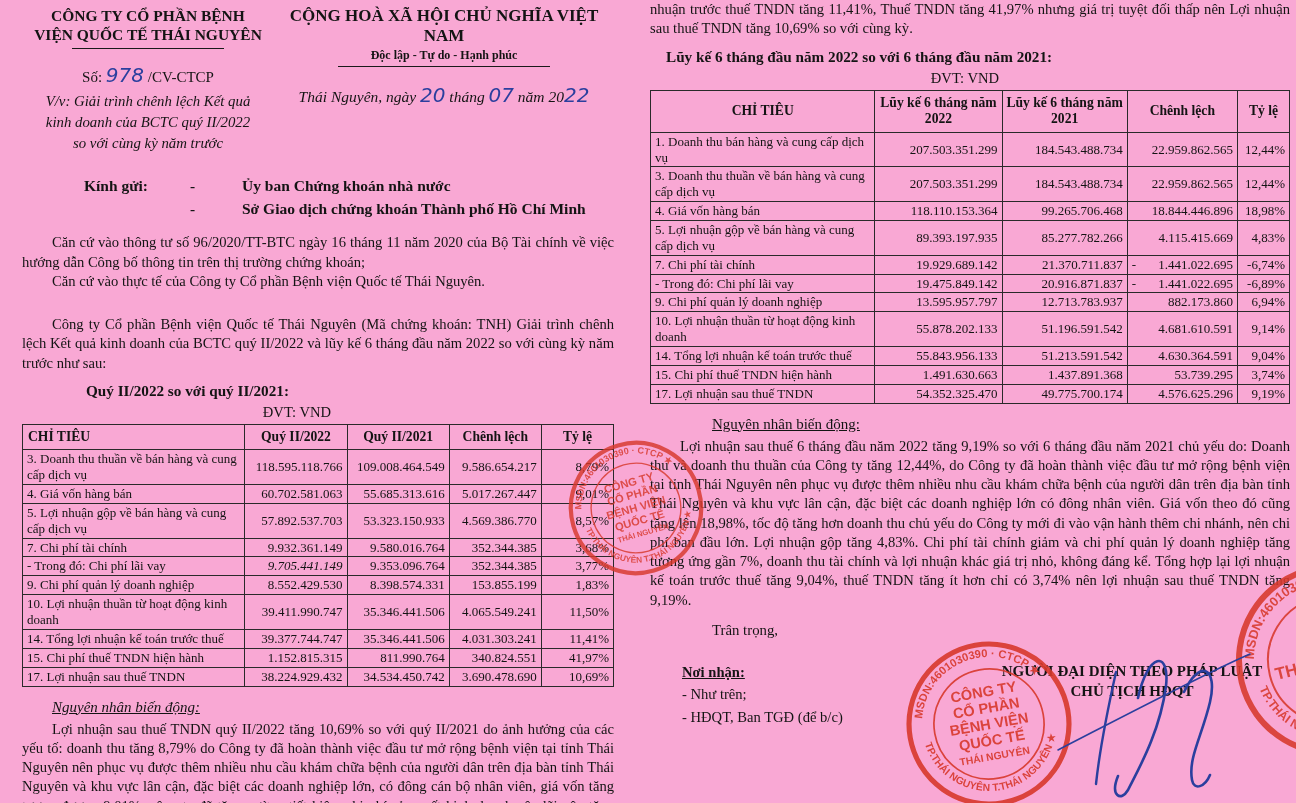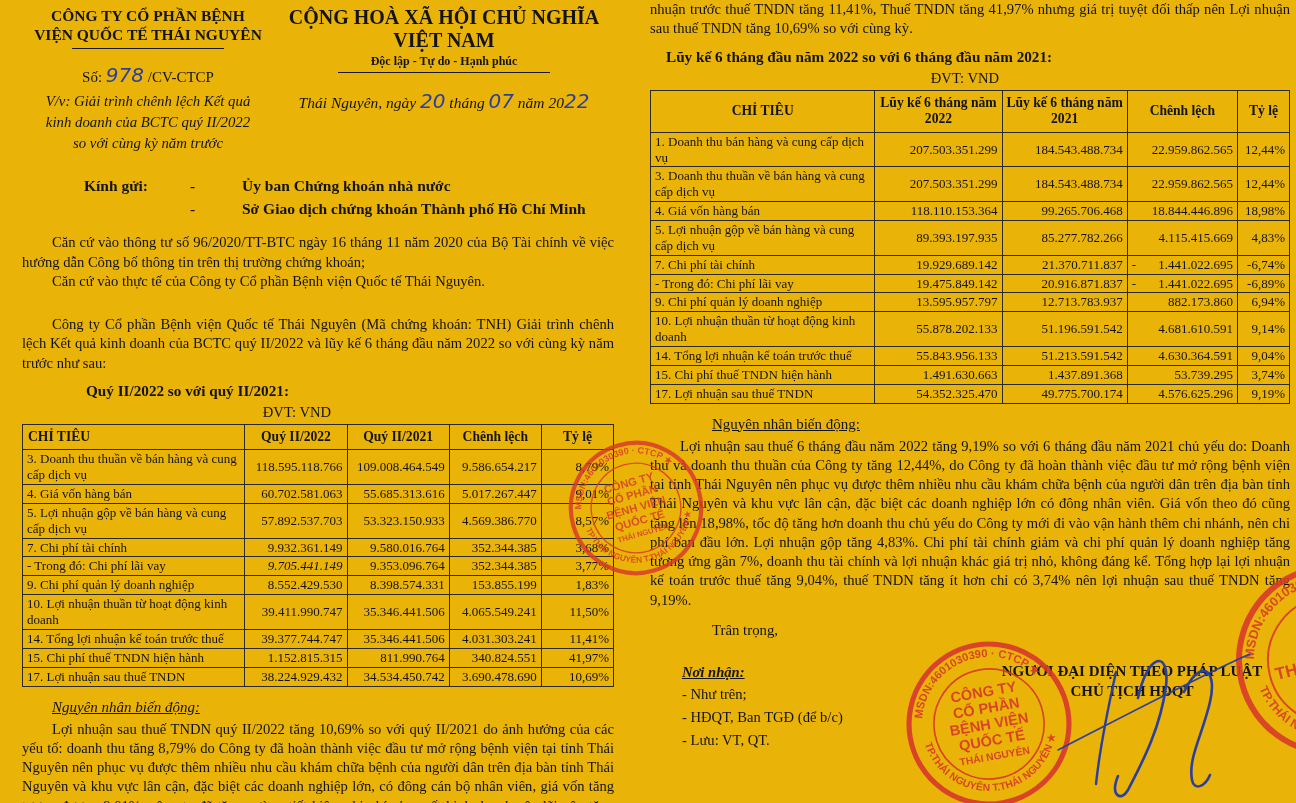--- a/index.html
+++ b/index.html
@@ -1,33 +1,33 @@
 <!DOCTYPE html>
 <html><head>
 <meta charset="utf-8">
 <style>
   html,body{margin:0;padding:0;background:#e8e8e8;}
-  #doc{position:relative;width:1296px;height:803px;background:#eab308;overflow:hidden;
+  #doc{position:relative;width:1296px;height:803px;background:#f9a8d4;overflow:hidden;
        font-family:"Liberation Serif", serif;color:#141414;}
   .col{position:absolute;top:0;}
   .col-left{left:22px;width:592px;padding-top:6px;}
   .col-right{left:650px;width:640px;}
 
   
   .hdr{display:flex;}
   .hdr-org{width:252px;text-align:center;}
   .org-name{font-weight:bold;font-size:15.5px;line-height:1.25;}
   .rule{border-bottom:1.5px solid #1a1a1a;margin:3px auto 0 auto;}
   .rule-org{width:152px;}
   .rule-motto{width:212px;}
   .so-line{margin-top:14px;font-size:15px;}
   .hand{color:#2b3f9e;font-family:"DejaVu Sans",sans-serif;font-style:italic;font-size:20px;}
   .subject{margin-top:4px;font-style:italic;font-size:14.8px;line-height:1.42;text-align:center;}
   .hdr-nat{flex:1;text-align:center;}
-  .motto1{font-weight:bold;font-size:20px;}
+  .motto1{font-weight:bold;font-size:17px;}
   .motto2{font-weight:bold;font-size:12px;margin-top:2px;}
   .dateline{margin-top:16px;font-style:italic;font-size:15.5px;}
 
   
   .kinhgui{display:flex;margin:20px 0 0 62px;font-weight:bold;font-size:15.5px;line-height:1.5;}
   .kg-label{width:92px;}
   .kg-item{display:flex;}
   .kg-dash{width:52px;text-align:left;padding-left:14px;}
 
   .para{font-size:14.6px;line-height:1.32;text-align:justify;text-indent:30px;margin:0;}
@@ -51,21 +51,21 @@
   .t-right col.c3{width:110px;} .t-right col.c4{width:52px;}
 
   .reason-h{font-weight:normal;text-decoration:underline;font-size:15px;margin:12px 0 4px 30px;}
   .reason-h.ital{font-style:italic;}
   .reason-h.r-ind{margin-left:62px;}
   .regards{font-size:14.8px;margin:12px 0 0 62px;}
 
   
   .footer{display:flex;margin-top:22px;position:relative;}
   .noinhan{width:292px;font-size:14.6px;line-height:1.55;padding-left:32px;}
-  .nn-h{font-weight:bold;font-style:italic;text-decoration:underline;}
+  .nn-h{font-weight:bold;text-decoration:underline;}
   .sign-block{flex:1;text-align:center;}
   .sign-t1,.sign-t2{font-weight:bold;font-size:15px;line-height:1.35;}
 
   
   .overlay{position:absolute;pointer-events:none;}
   .stamp-txt{font-family:"Liberation Sans",sans-serif;font-weight:bold;}
 </style>
 </head>
 <body>
 
@@ -326,21 +326,20 @@
 
     <div class="reason-h r-ind">Nguyên nhân biến động:</div>
     <p class="para">Lợi nhuận sau thuế 6 tháng đầu năm 2022 tăng 9,19% so với 6 tháng đầu năm 2021 chủ yếu do: Doanh thu và doanh thu thuần của Công ty tăng 12,44%, do Công ty đã hoàn thành việc đầu tư mở rộng bệnh viện tại tỉnh Thái Nguyên nên phục vụ được thêm nhiều nhu cầu khám chữa bệnh của người dân trên địa bàn tỉnh Thái Nguyên và khu vực lân cận, đặc biệt các doanh nghiệp lớn có đông nhân viên. Giá vốn theo đó cũng tăng lên 18,98%, tốc độ tăng hơn doanh thu chủ yếu do Công ty mới đi vào vận hành thêm chi nhánh, nên chi phí ban đầu lớn. Lợi nhuận gộp tăng 4,83%. Chi phí tài chính giảm và chi phí quản lý doanh nghiệp tăng tương ứng gần 7%, doanh thu tài chính và lợi nhuận khác giá trị nhỏ, không đáng kể. Tổng hợp lại lợi nhuận kế toán trước thuế tăng 9,04%, thuế TNDN tăng ít hơn chỉ có 3,74% nên lợi nhuận sau thuế TNDN tăng 9,19%.</p>
     <div class="regards">Trân trọng,</div>
 
     <div class="footer">
       <div class="noinhan">
         <div class="nn-h">Nơi nhận:</div>
         <div>- Như trên;</div>
         <div>- HĐQT, Ban TGĐ (để b/c)</div>
-        <div>- Lưu: VT, QT.</div>
       </div>
       <div class="sign-block">
         <div class="sign-t1">NGƯỜI ĐẠI DIỆN THEO PHÁP LUẬT</div>
         <div class="sign-t2">CHỦ TỊCH HĐQT</div>
 
       </div>
     </div>
   </div>
 
   <svg class="overlay" style="left:566px;top:438px;opacity:.82;transform:rotate(-16deg);" width="140" height="140" viewBox="0 0 200 200">

